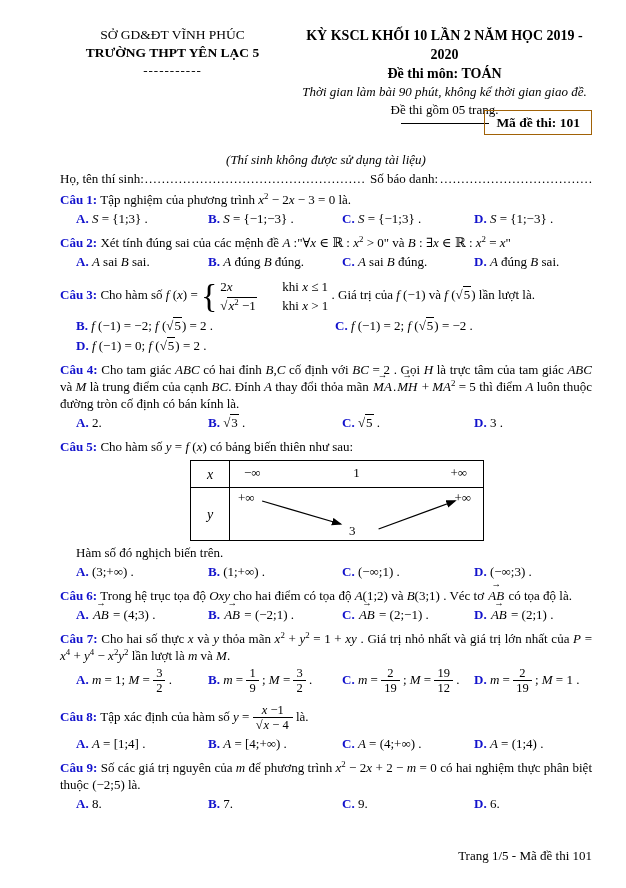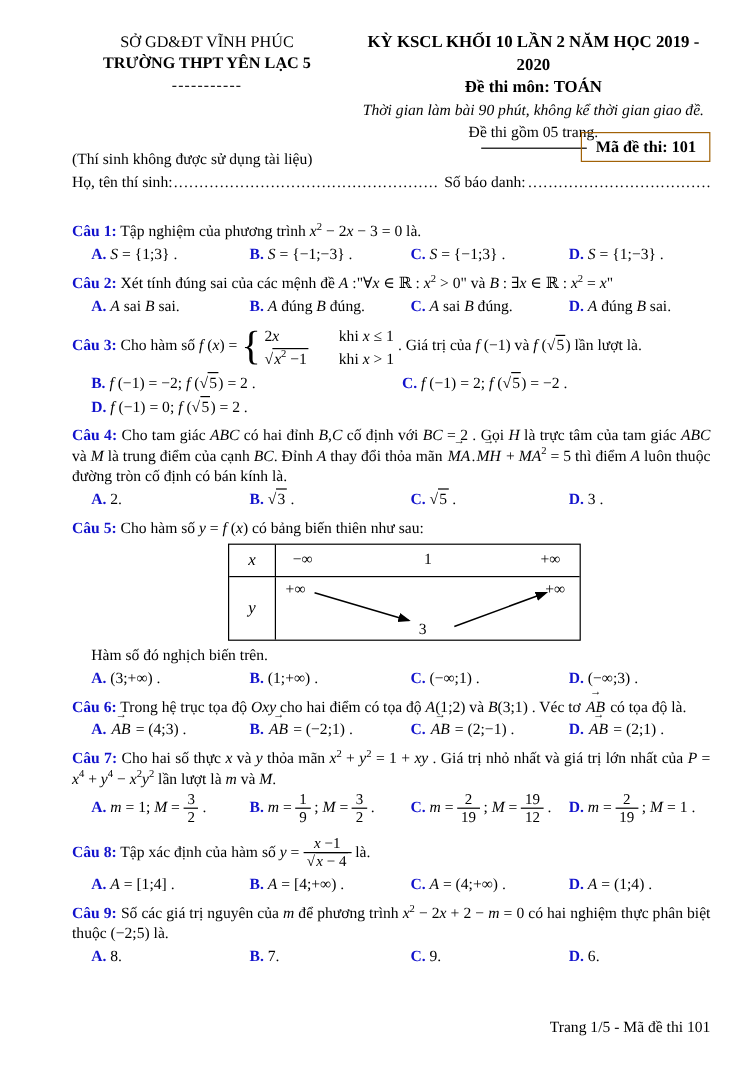--- a/index.html
+++ b/index.html
@@ -13,29 +13,29 @@
   .h-left .school{font-size:13.5px;line-height:18px;font-weight:bold;}
   .h-left .dashes{line-height:18px;letter-spacing:1px;}
   .h-right{flex:1;text-align:center;}
   .h-right .title{font-size:14px;line-height:19px;font-weight:bold;}
   .h-right .subject{font-size:14px;line-height:19px;font-weight:bold;}
   .h-right .time{font-size:13px;line-height:18px;font-style:italic;}
   .h-right .pages{font-size:13px;line-height:18px;}
   .hr-short{width:88px;margin:4px auto 0;border-top:1px solid #000;height:0;}
   .code-box{position:absolute;top:110px;right:34px;border:1px solid #a16207;
             padding:3px 11px;font-weight:bold;font-size:13.5px;}
-  .notice{text-align:left;}
+  .notice{margin-top:27px;text-align:center;font-style:italic;}
   .name-line{display:flex;align-items:baseline;margin-top:2px;white-space:nowrap;}
   .dots{overflow:hidden;display:inline-block;letter-spacing:1px;}
   .dots.grow{flex:1;}
   .dots.sbd{width:152px;}
   .name-line .lbl{margin-right:1px;}
   .name-line .lbl2{margin:0 2px 0 4px;}
   
-  .questions{margin-top:24px;}
+  .questions{margin-top:4px;}
   .question{margin-bottom:7px;}
   .stem{text-align:justify;}
   .qlabel{color:var(--accent,#1212cc);font-weight:bold;}
   .post{margin-top:2px;padding-left:16px;}
   .options{display:grid;grid-template-columns:130px 132px 130px 1fr;
            padding-left:16px;margin-top:2px;column-gap:2px;}
   .options.cols2{grid-template-columns:1fr 1fr;row-gap:3px;}
   .olabel{color:var(--accent,#1212cc);font-weight:bold;}
   .option{white-space:nowrap;}
   sup{font-size:0.68em;line-height:0;}

